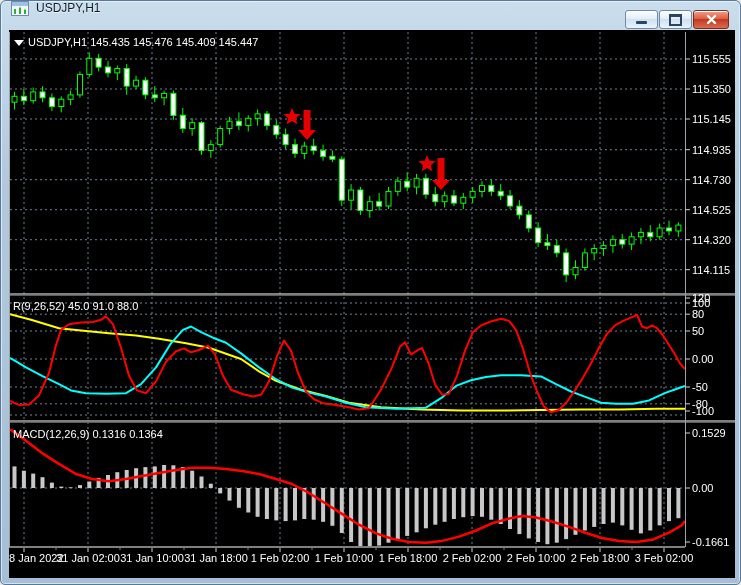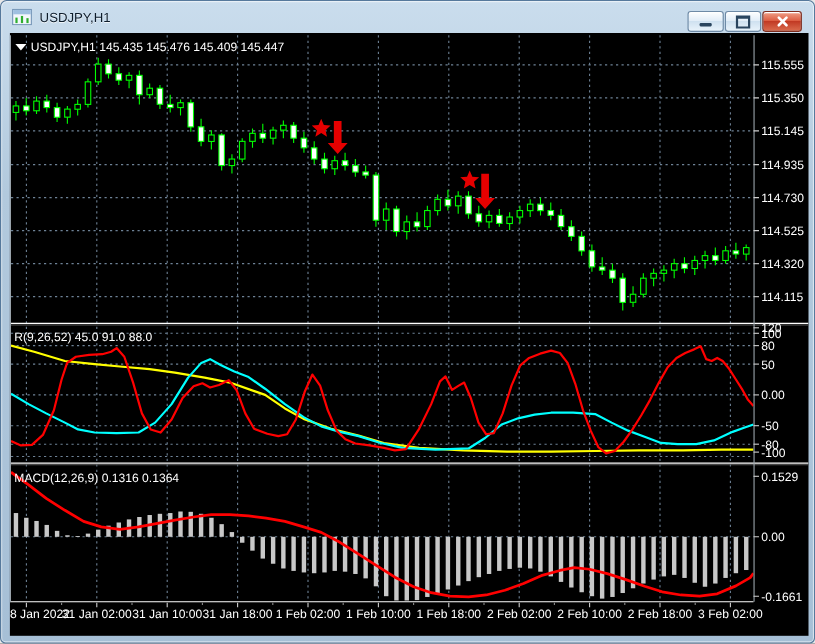--- a/index.html
+++ b/index.html
@@ -1,19 +1,19 @@
 <!DOCTYPE html>
 <html><head>
 <meta charset="utf-8">
 <style>
   html,body{margin:0;padding:0;background:#e8e8e8;}
   body{width:741px;height:585px;overflow:hidden;font-family:"Liberation Sans",sans-serif;}
   .window{position:relative;width:739px;height:583px;border:1px solid #56799c;border-radius:6px 6px 5px 5px;
     background:linear-gradient(#cadded,#b2c9dd 30%,#a6bfd6);box-shadow:inset 0 0 0 1px rgba(255,255,255,.55);}
-  .titlebar{position:absolute;top:0;left:0;right:0;height:29px;display:flex;align-items:center;padding-left:10px;}
+  .titlebar{position:absolute;top:0;left:0;right:0;height:29px;display:flex;padding-left:10px;}
   .app-icon{width:18px;height:15px;margin-right:7px;flex:0 0 auto;}
   .title-text{font-size:12px;color:#0d1c2b;text-shadow:0 1px 0 rgba(255,255,255,.7);}
   .win-buttons{position:absolute;top:9px;right:11px;display:flex;gap:1px;}
   .wbtn{width:31px;height:17px;border:1px solid #6e8aa6;border-radius:3px;display:flex;align-items:center;justify-content:center;
     background:linear-gradient(#fdfeff,#e3eef8 45%,#cfe1f0 50%,#e9f3fb);box-shadow:inset 0 1px 0 #fff;}
   .wbtn.close{width:34px;border-color:#7c2c1e;background:linear-gradient(#f0a088,#dd5f44 45%,#c23a24 50%,#d96b4d);}
   .glyph-min{width:11px;height:3px;background:#2a455f;margin-top:6px;border-radius:1px;}
   .glyph-restore{width:9px;height:7px;border:2px solid #2a455f;border-top-width:3px;background:transparent;}
   .chart-area{position:absolute;top:29px;left:8px;width:726px;height:548px;background:#000;}
   svg{display:block;}

